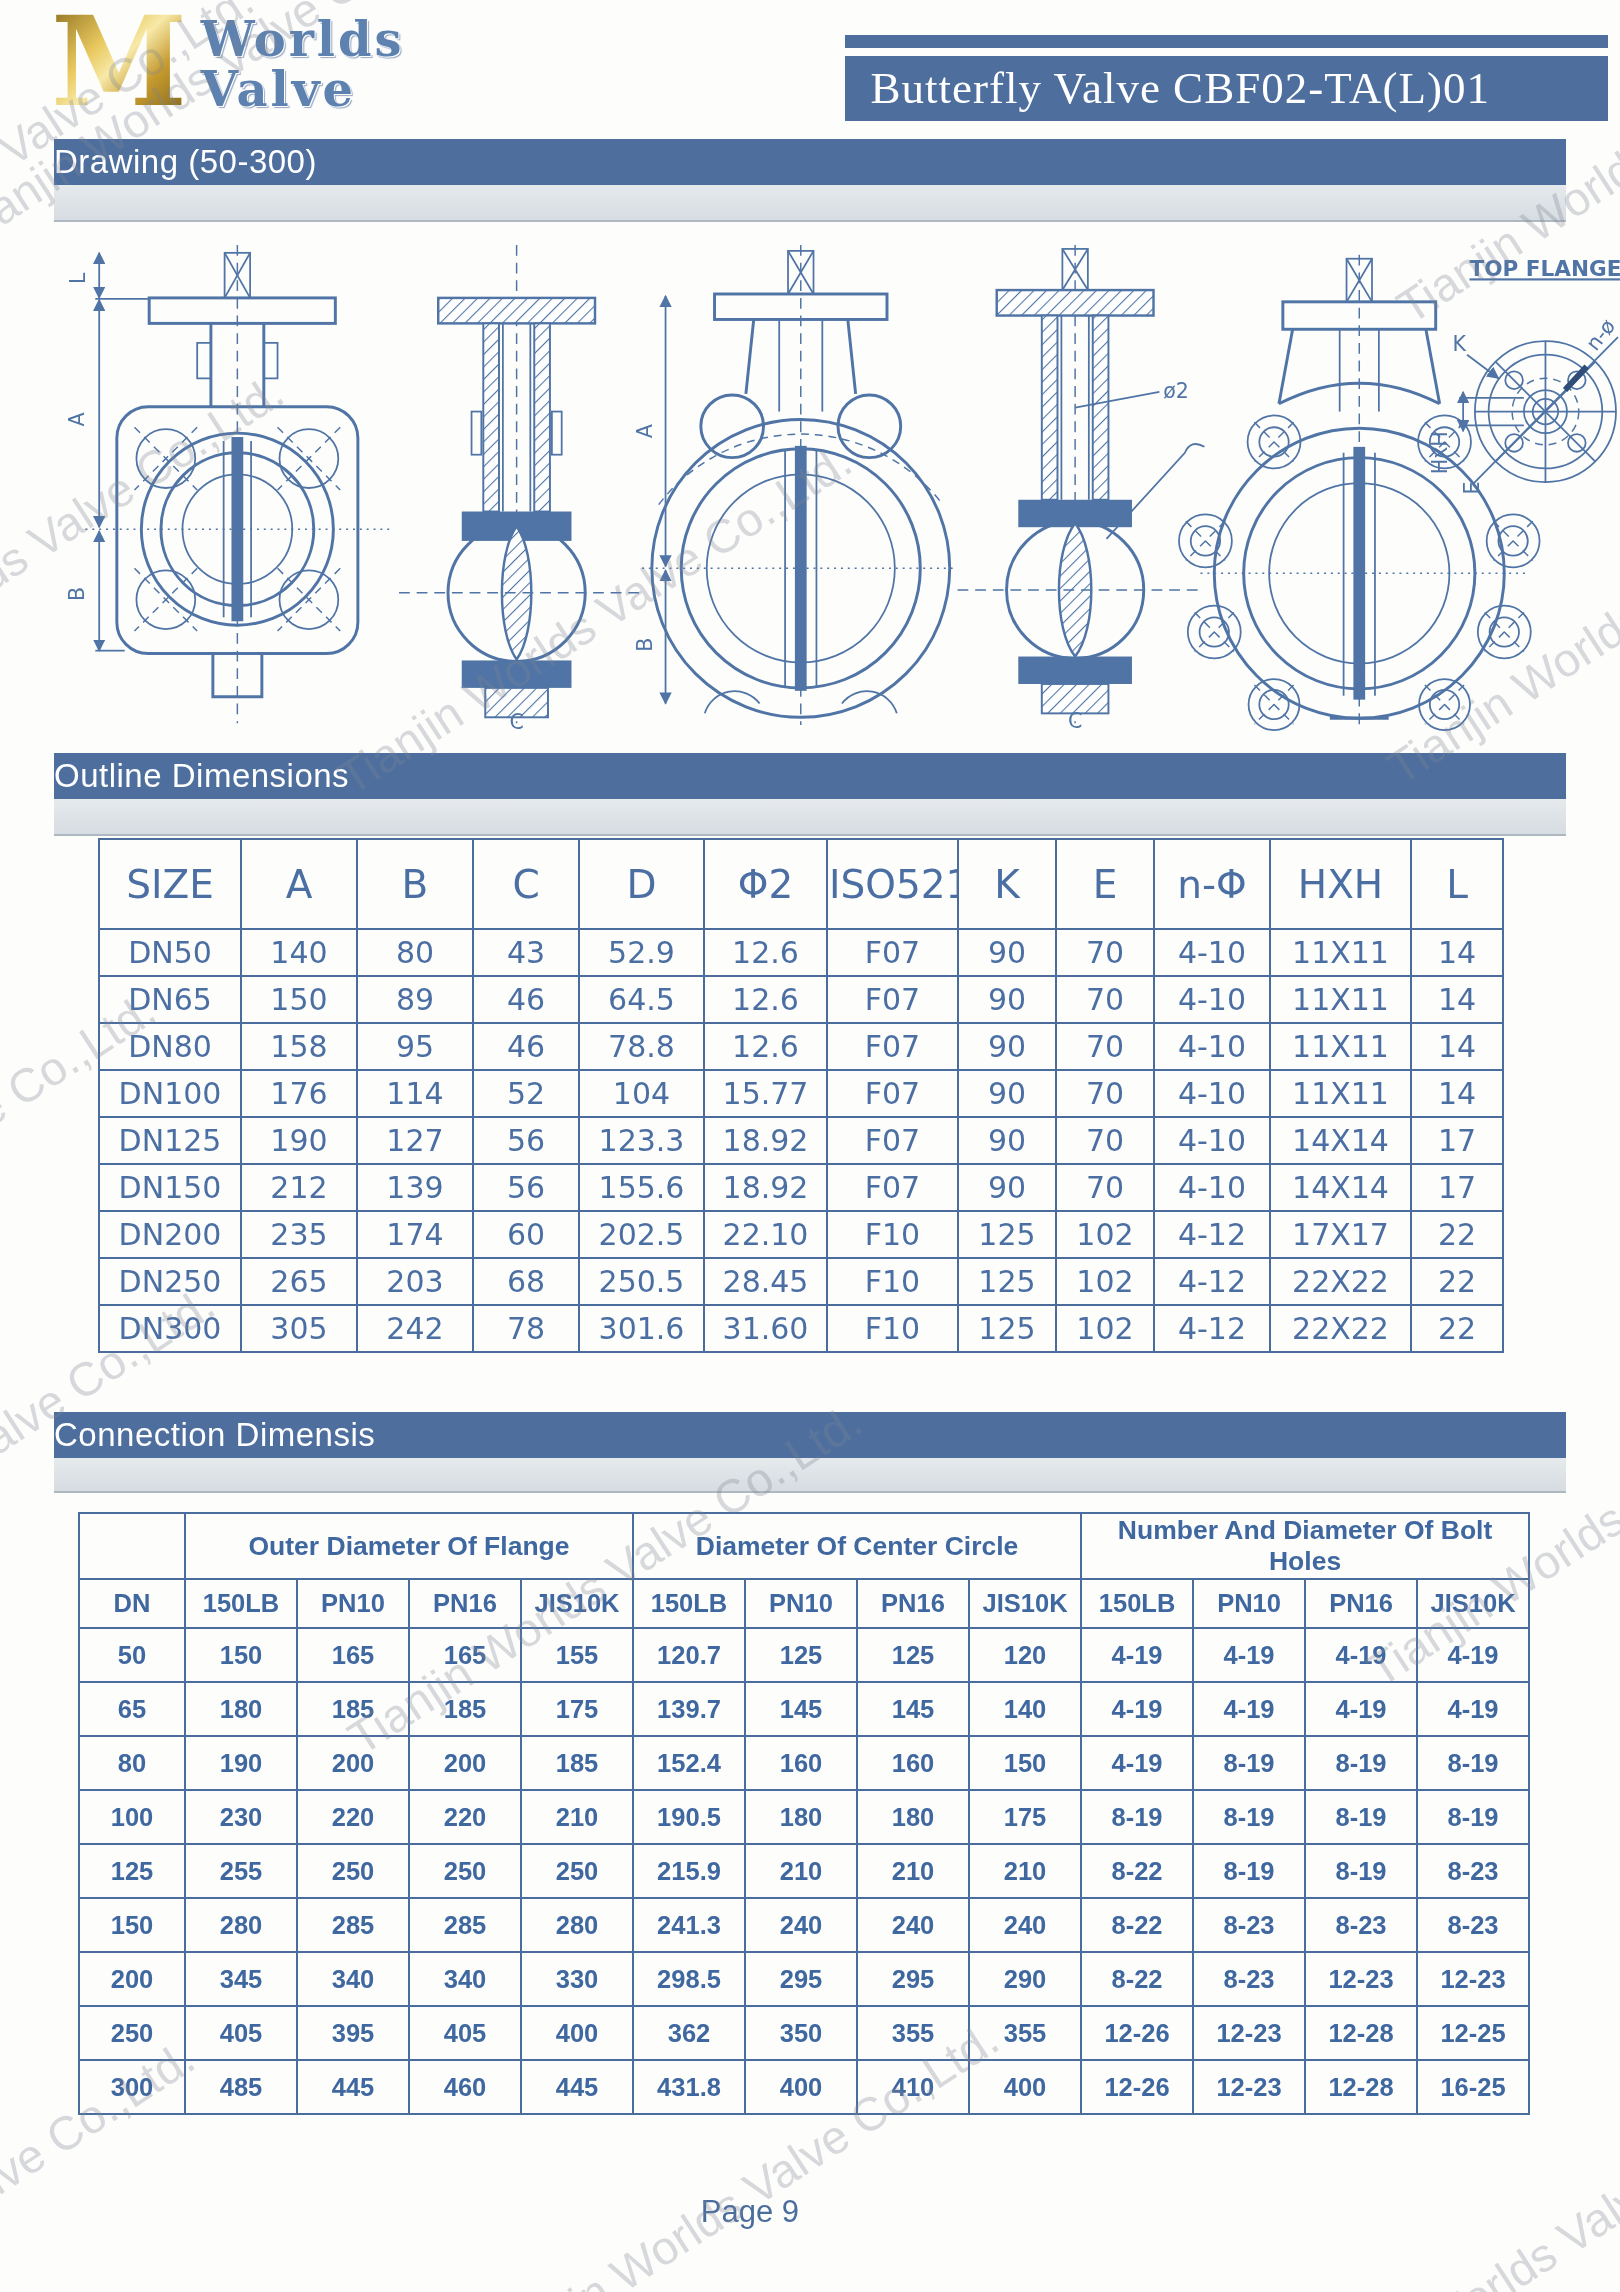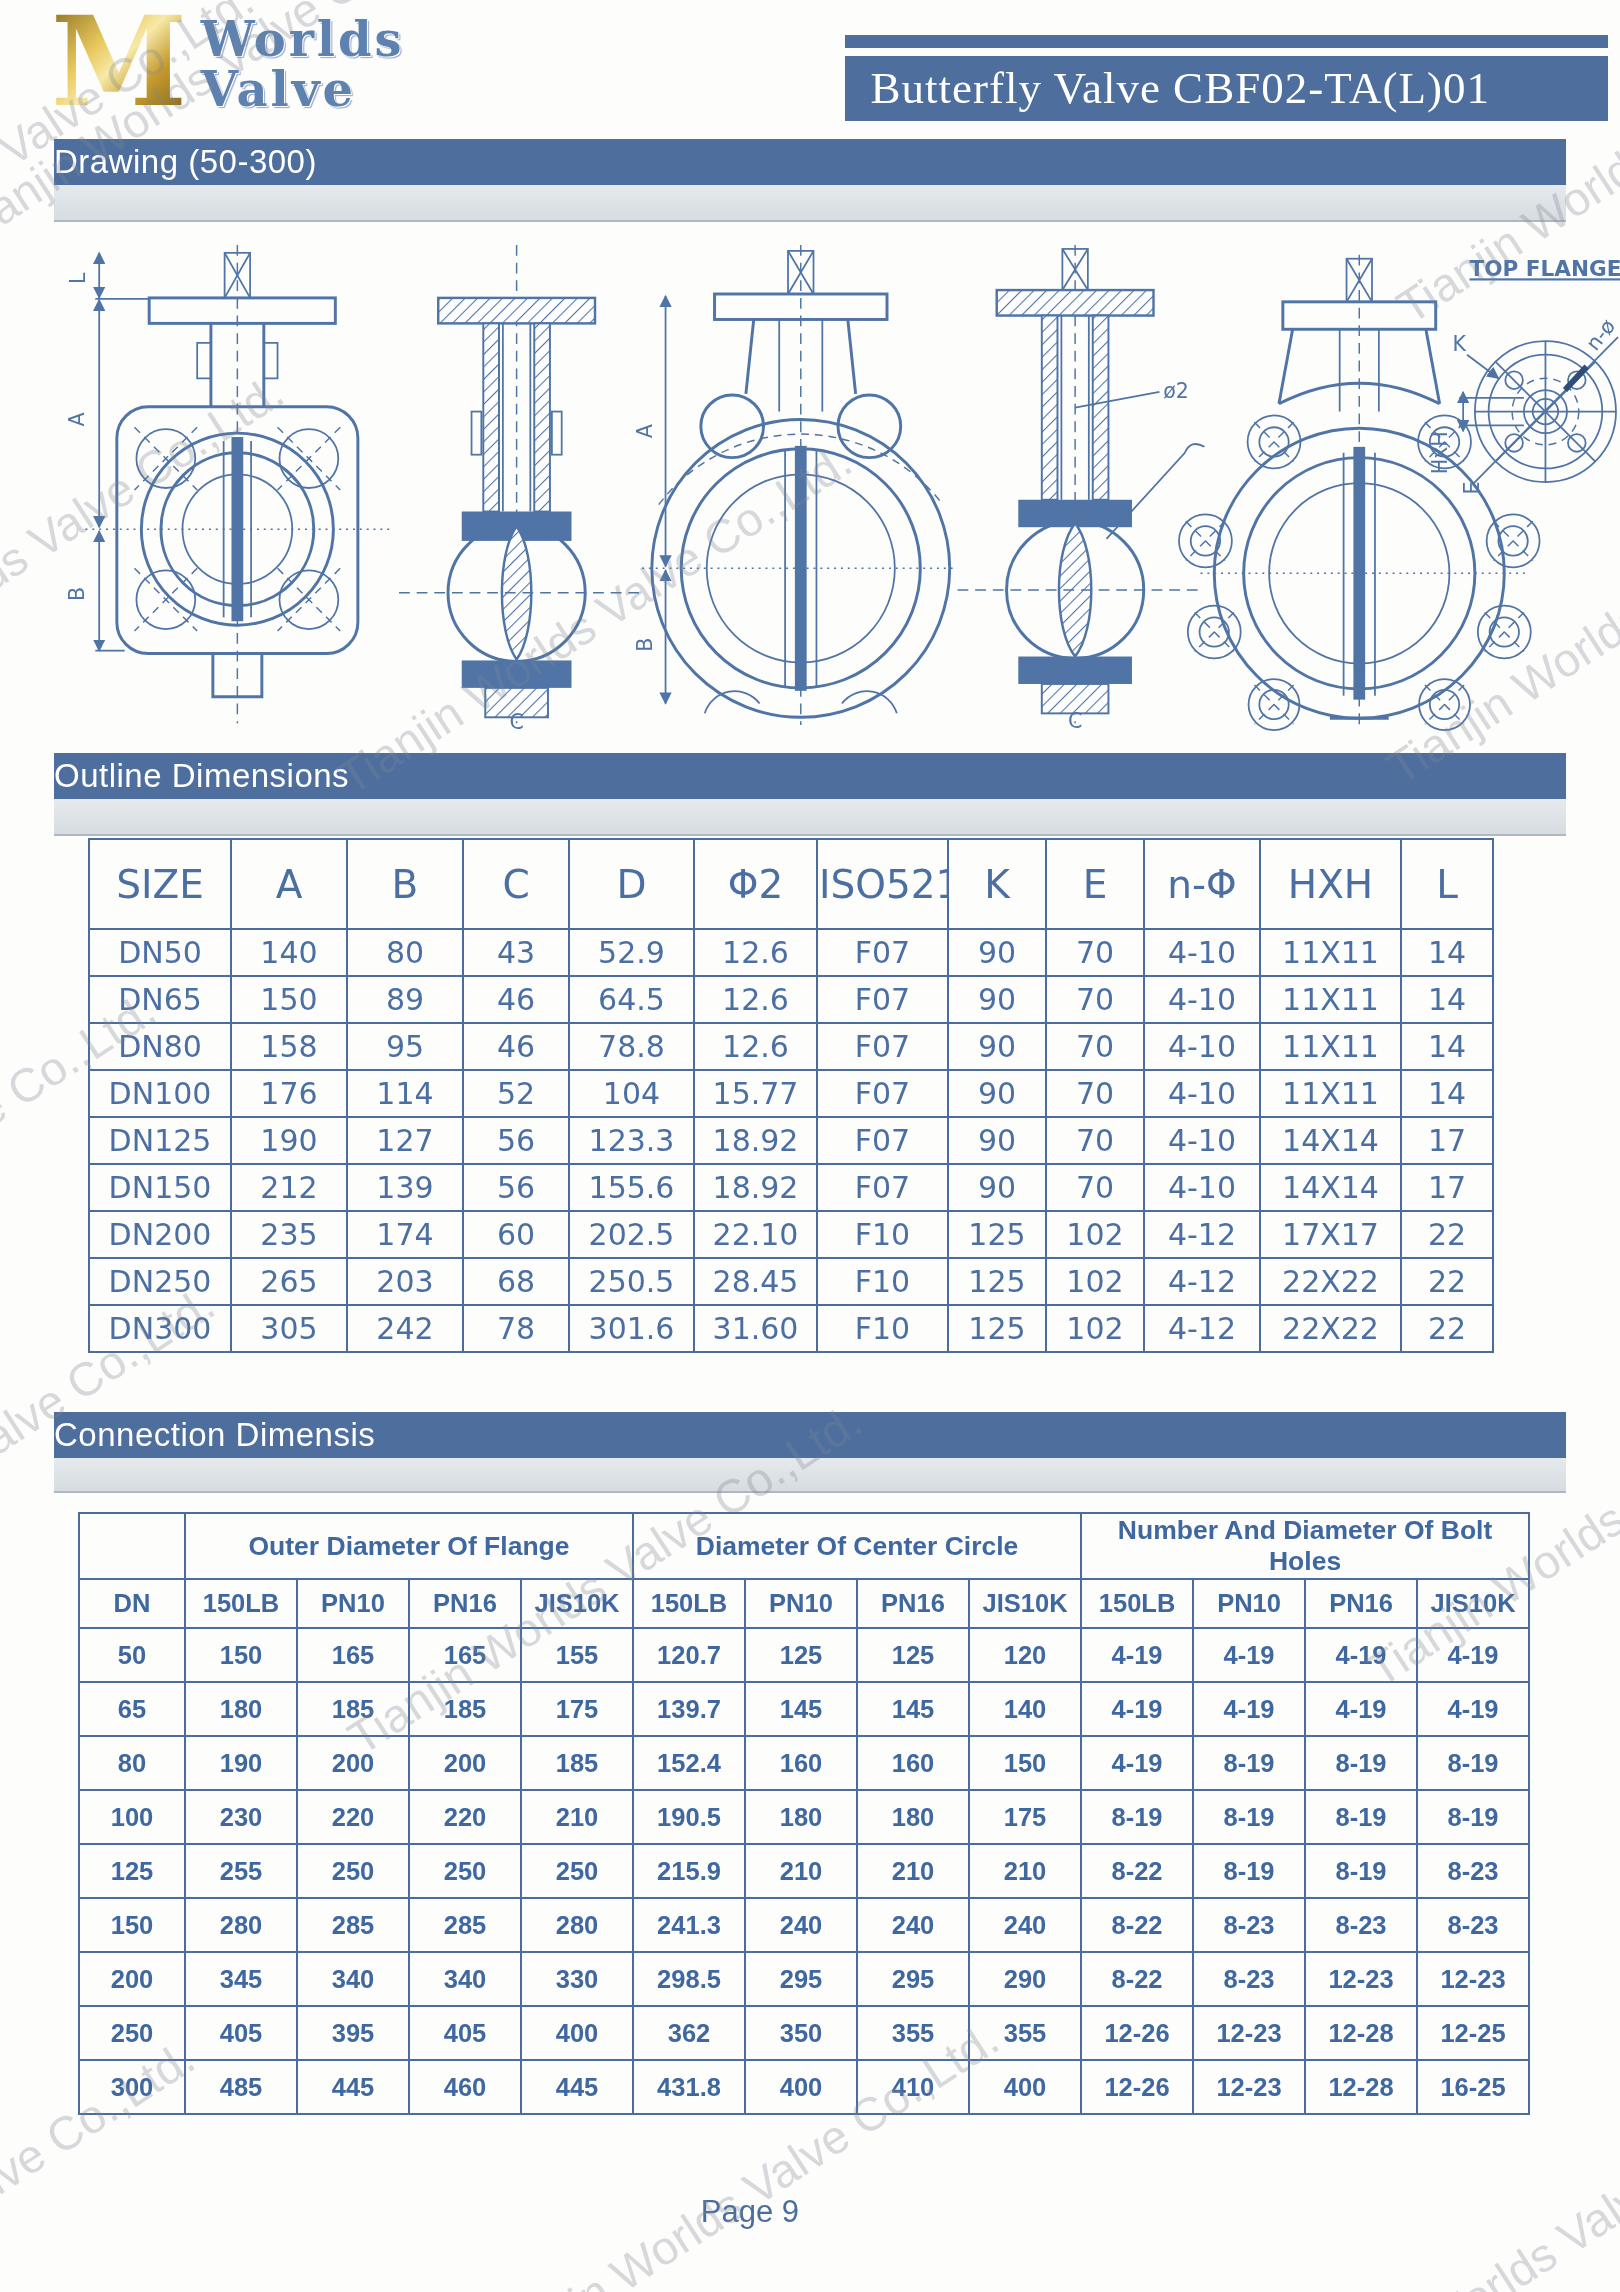--- a/index.html
+++ b/index.html
@@ -34,21 +34,21 @@
   .ln{fill:none;stroke:#4f74a5;stroke-width:3;}
   .ln2{fill:none;stroke:#4f74a5;stroke-width:1.8;}
   .cl{fill:none;stroke:#4f74a5;stroke-width:1.5;stroke-dasharray:11 7;}
   .dot{fill:none;stroke:#4f74a5;stroke-width:1.5;stroke-dasharray:2 5;}
   .dash2{fill:none;stroke:#4f74a5;stroke-width:1.5;stroke-dasharray:8 6;}
   .fillb{fill:#4f74a5;stroke:none;}
   .dlab{fill:#4f74a5;font-family:"DejaVu Sans",sans-serif;font-size:21px;}
   .dlab-b{fill:#4f74a5;font-family:"DejaVu Sans",sans-serif;font-size:22px;font-weight:700;}
   
   table{border-collapse:collapse;table-layout:fixed;z-index:2;position:absolute;background:rgba(255,255,255,.0);}
-  #outline-table{left:88px;top:838px;width:1405px;padding-left:40px;}
+  #outline-table{left:98px;top:838px;width:1405px;padding-left:40px;}
   #outline-table th,#outline-table td{border:2px solid #4a6d9e;text-align:center;
         color:#4b6fa3;font-family:"DejaVu Sans",sans-serif;overflow:hidden;}
   #outline-table thead tr{height:90px;}
   #outline-table th{font-size:39px;font-weight:400;border-bottom:2.9px solid #4a6d9e;}
   #outline-table tbody tr{height:47px;}
   #outline-table td{font-size:30px;font-weight:400;}
   
   #conn-table{left:78px;top:1512px;width:1447px;}
   #conn-table th,#conn-table td{border:2px solid #4a6d9e;text-align:center;color:#3f67a0;
         font-family:"Liberation Sans",sans-serif;font-weight:700;overflow:hidden;}

